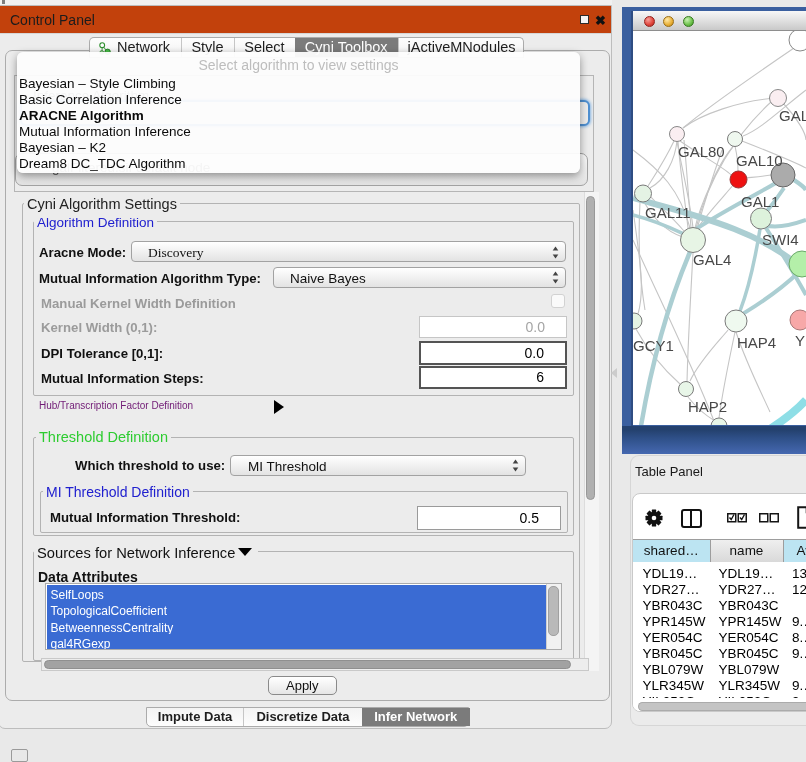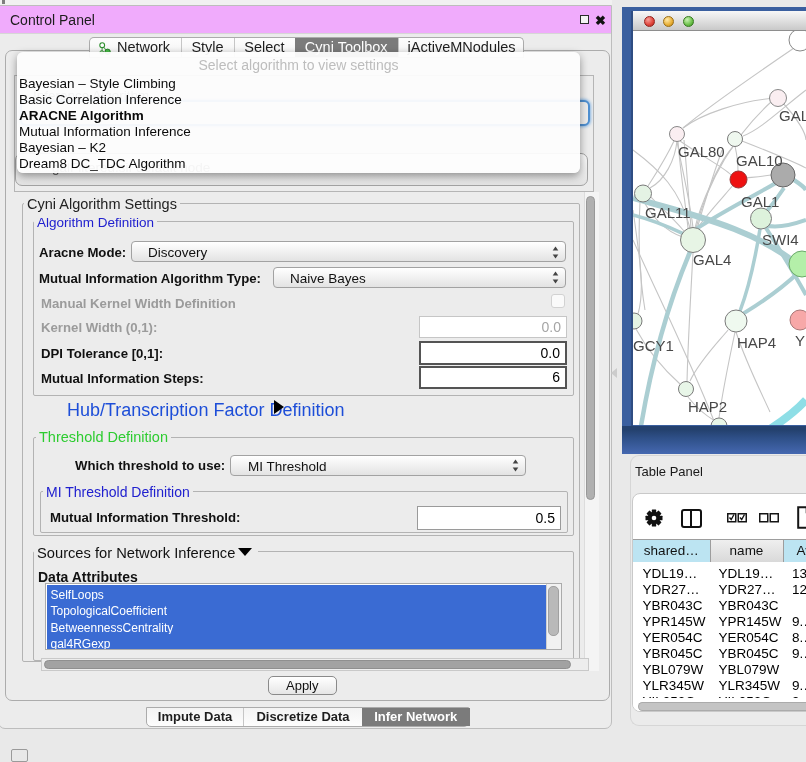--- a/index.html
+++ b/index.html
@@ -2,21 +2,21 @@
 <html><head>
 <meta charset="utf-8">
 <style>
 * { margin:0; padding:0; box-sizing:border-box; }
 html,body { width:806px; height:762px; overflow:hidden; }
 body { font-family:"Liberation Sans", sans-serif; background:#e9e9e9; position:relative; }
 .abs { position:absolute; }
 
 #ctrlwin { left:-2px; top:5px; width:614px; height:724px; background:#ececec;
   border:1px solid #bdbdbd; border-radius:0 0 7px 7px; }
-#titlebar { left:0; top:0; width:100%; height:28px; background:#f0abfc;
+#titlebar { left:0; top:0; width:100%; height:28px; background:#c2410c;
   border-bottom:1px solid #d6d6d6; }
 #titlebar .t { position:absolute; left:11px; top:6px; font-size:14px; color:#1c1c1c; }
 #flticon { left:581px; top:9px; width:9px; height:9px; border:1.5px solid #2b2b2b; background:#f4f4f4; }
 #clsicon { left:596px; top:7px; font-size:13px; font-weight:bold; color:#111; }
 
 #tabbar { position:absolute; left:89.5px; top:31px; width:435.5px; height:21px;
   background:linear-gradient(#fdfdfd,#f3f3f3); border:1px solid #ababab;
   border-radius:5px 5px 0 0; border-bottom:1px solid #c2c2c2; }
 #btabbar { position:absolute; left:147px; top:701px; width:322.5px; height:20px;
   background:linear-gradient(#f3f3f3,#fdfdfd); border:1px solid #ababab;
@@ -26,28 +26,28 @@
 .seg.first { border-left:none; }
 .seg.sel { background:#7b7b7b; color:#fff; border-left:none; }
 #btabbar .seg { font-size:13px; font-weight:bold; line-height:18px; }
 
 #content { left:6px; top:44px; width:605px; height:651px; border:1px solid #acacac;
   border-radius:7px; background:#ececec; }
 
 .grp { position:absolute; border:1px solid #b3b3b3; border-radius:2px; }
 .gtitle { position:absolute; font-size:14.5px; background:#ececec; padding:0 3px; white-space:nowrap; }
 .lbl { position:absolute; font-size:13.2px; font-weight:bold; color:#111; white-space:nowrap; }
-.lblr { position:absolute; font-size:18px; color:#1d4ed8; white-space:nowrap;margin-left:28px; }
+.lblr { position:absolute; font-size:10px; color:#701a75; white-space:nowrap; }
 .dis { color:#9b9b9b !important; }
 .combo { position:absolute; height:21px; background:linear-gradient(#ffffff,#e3e3e3);
   border:1px solid #a2a2a2; border-radius:4px; font-size:13.5px; color:#111; line-height:20px; }
 .combo .cv { position:absolute; left:16px; top:1px; }
 .stepper { position:absolute; right:6px; top:3.5px; width:7px; height:13px; }
 .fld { position:absolute; height:22px; background:#fff; border:1px solid #c6c6c6;
-  font-size:14px; text-align:right; line-height:20px; padding-right:5px; color:#000; }
+  font-size:14px; text-align:right; line-height:20px; padding-right:21px; color:#000; }
 .fld.dark { border:2px solid #545454; }
 
 .sbtrack { position:absolute; background:#f3f3f3; }
 .sbthumb { position:absolute; background:#b0b0b0; border:1px solid #989898; border-radius:6px; }
 
 #popup { left:17px; top:52px; width:563px; height:121px; background:rgba(253,253,253,0.95); border-radius:6px;
   box-shadow:0 3px 9px rgba(0,0,0,0.4); z-index:50; }
 #popup .prompt { position:absolute; left:0; top:5px; width:100%; text-align:center;
   color:#bdbdbd; font-size:14px; }
 #popup .it { position:absolute; left:2px; font-size:13.5px; color:#0a0a0a; white-space:nowrap; }
@@ -115,21 +115,21 @@
 <div class="abs" style="left:20px;top:100px;width:570px;height:26px;border-radius:6px;background:#ededed;border:2.5px solid #4f8fd0;box-shadow:0 0 3px 1px #8ab7e4;z-index:4;"></div>
 <div class="abs" style="left:33px;top:88px;font-size:13.5px;color:#333;z-index:4;">Inference Algorithm</div>
 <div class="abs" style="left:15px;top:153px;width:573px;height:33px;border-radius:7px;background:linear-gradient(#fbfbfb,#e2e2e2);border:1px solid #a2a2a2;z-index:4;font-size:13.5px;color:#555;line-height:28px;"><span style="margin-left:36px;">galFiltered.sif default node</span></div>
 
 <div class="grp" style="left:21.5px;top:203px;width:558.5px;height:459px;z-index:5;"></div>
 <div class="gtitle" style="left:24px;top:196px;color:#222;z-index:6;">Cyni Algorithm Settings</div>
 
 <div class="grp" style="left:33px;top:221px;width:541px;height:175px;z-index:6;"></div>
 <div class="gtitle" style="left:34px;top:215px;color:#2020cf;font-size:13.5px;z-index:7;">Algorithm Definition</div>
 <div class="lbl" style="left:39px;top:245px;z-index:7;">Aracne Mode:</div>
-<div class="combo" style="left:131px;top:241px;width:435px;z-index:7;">
+<div class="combo" style="left:131px;top:241px;width:435px;z-index:7;font-family:Liberation Serif, serif;">
     <span class="cv">Discovery</span>
   <svg class="stepper" viewBox="0 0 7 13">
       <path d="M3.5 0.5 L6.3 4.5 L0.7 4.5 Z" fill="#444"></path>
       <path d="M3.5 12.5 L6.3 8.5 L0.7 8.5 Z" fill="#444"></path>
     </svg>
   </div>
 <div class="lbl" style="left:39px;top:271px;z-index:7;">Mutual Information Algorithm Type:</div>
 <div class="combo" style="left:273px;top:266.5px;width:293px;z-index:7;">
     <span class="cv">Naive Bayes</span>
   <svg class="stepper" viewBox="0 0 7 13">

